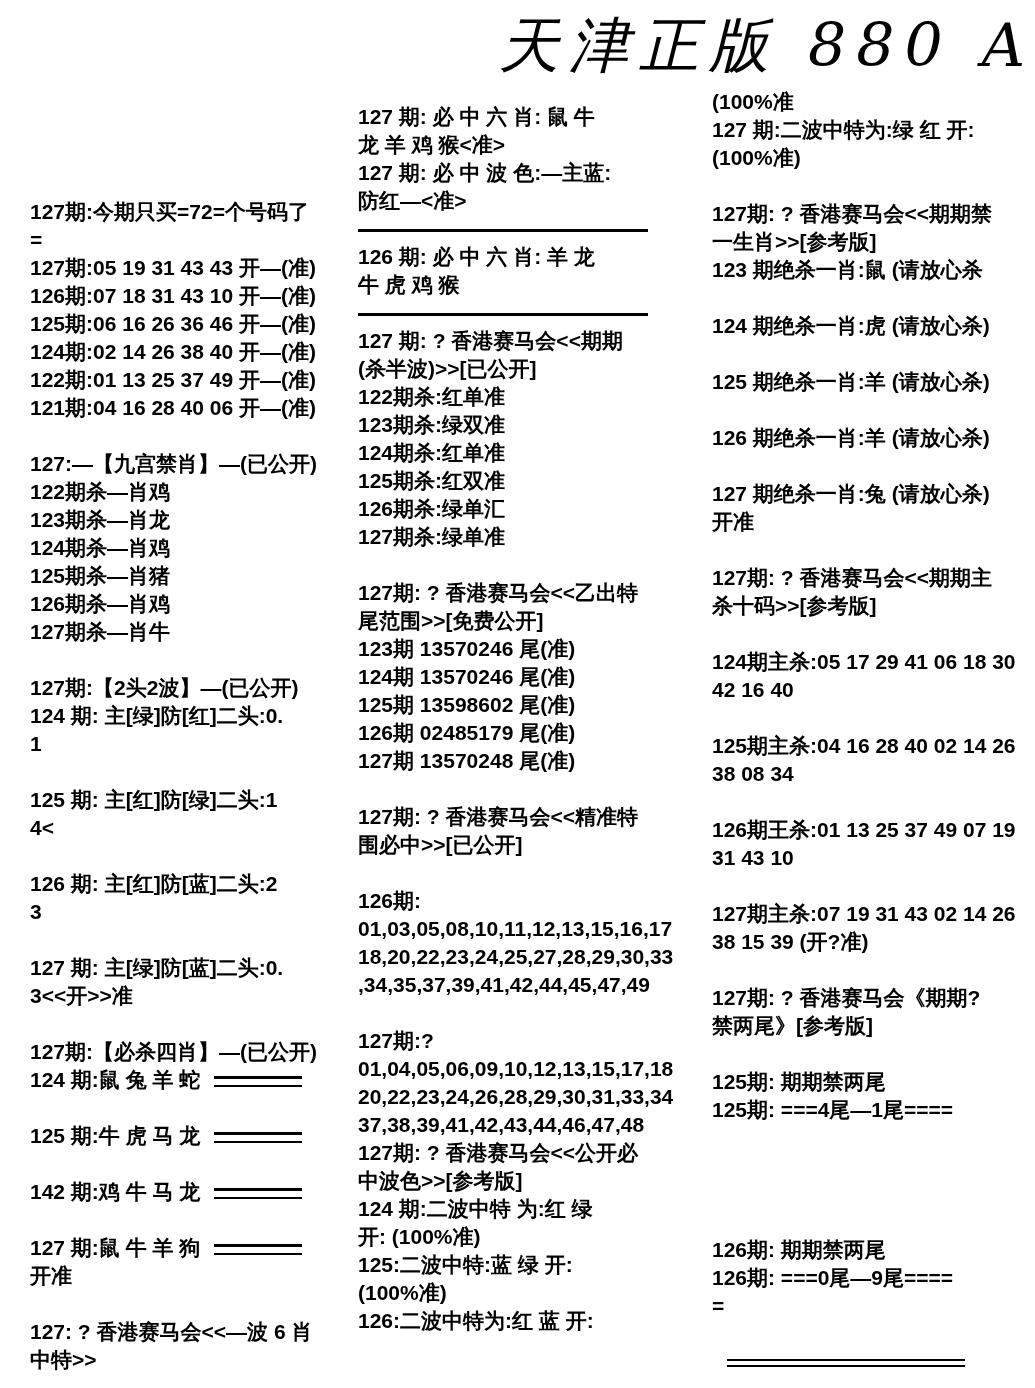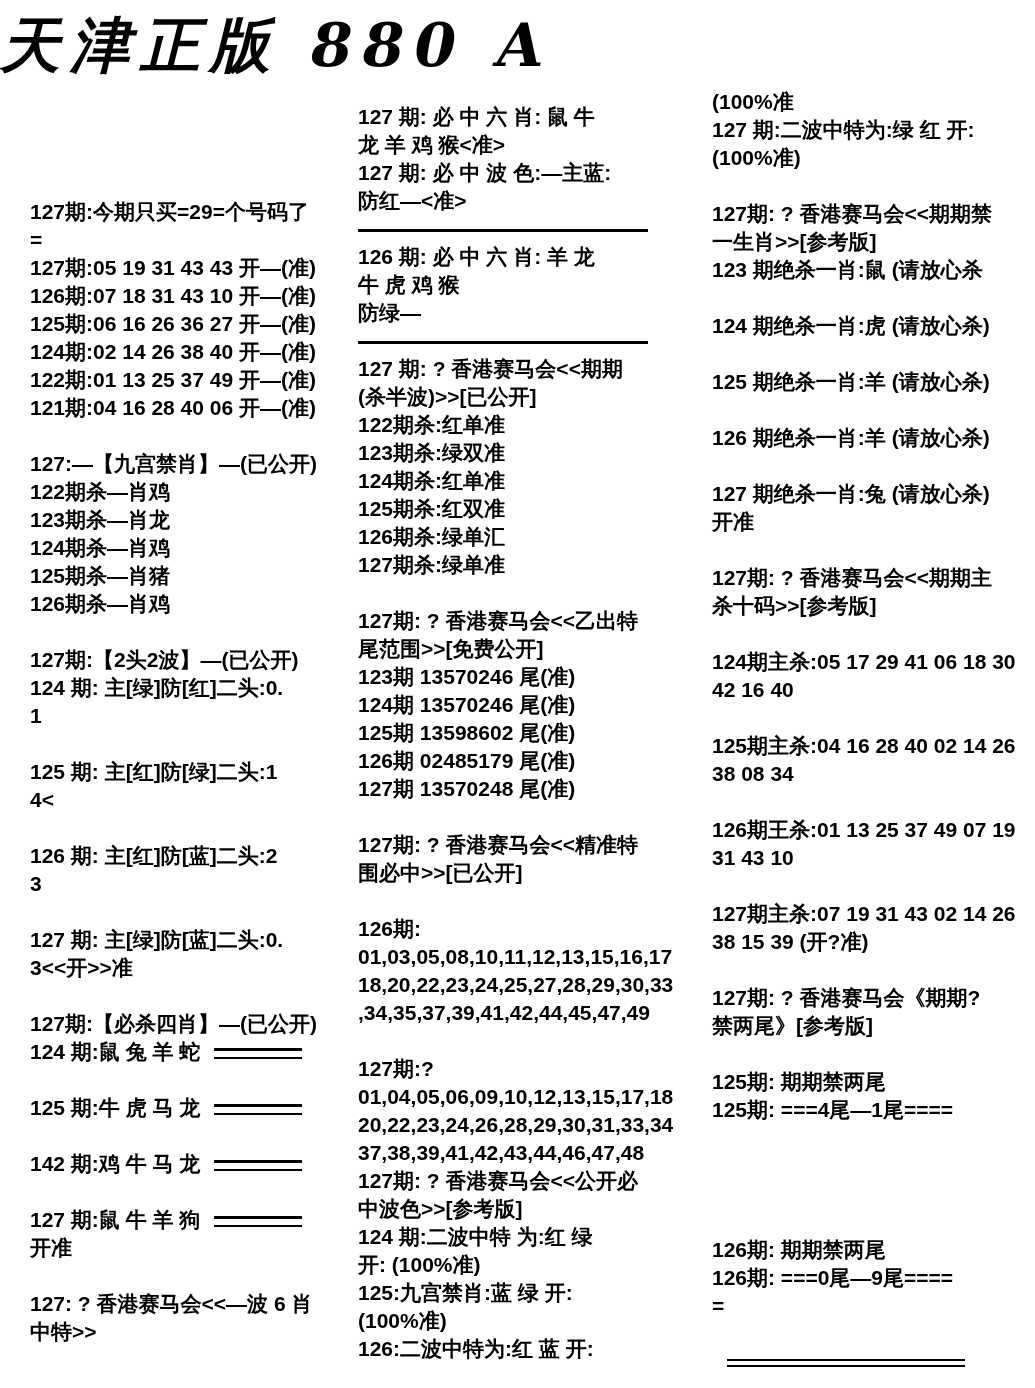--- a/index.html
+++ b/index.html
@@ -1,52 +1,53 @@
 <!DOCTYPE html>
 <html><head>
 <meta charset="utf-8">
 <style>
   html,body{margin:0;padding:0;background:#e9e9e9;}
   .page{position:relative;width:1035px;height:1388px;background:#ffffff;overflow:hidden;
         font-family:"Liberation Sans",sans-serif;font-weight:bold;color:#000;}
-  .title{position:absolute;top:6px;left:0;width:100%;text-align:left;
-         font-family:"DejaVu Serif",serif;font-style:italic;font-weight:bold;
+  .title{position:absolute;top:6px;left:0;width:100%;text-align:right;
+         font-family:"DejaVu Serif",serif;font-style:italic;font-weight:normal;
          font-size:60px;letter-spacing:10px;white-space:nowrap;}
   .col{position:absolute;overflow:visible;}
   .col-left{left:30px;top:198px;width:326px;}
   .col-middle{left:358px;top:103px;width:302px;}
   .col-right{left:688px;top:88px;width:344px;margin-left:24px;}
   .line{height:28px;line-height:28px;font-size:21px;white-space:nowrap;position:relative;}
   .line.hr::after{content:"";position:absolute;left:0;right:12px;top:14px;border-top:3px solid #000;}
   .line.hr2::after{content:"";position:absolute;left:15px;width:238px;top:11px;height:4px;
                    border-top:2px solid #000;border-bottom:2px solid #000;}
   .dline{display:inline-block;width:88px;height:6px;border-top:3px solid #000;
          border-bottom:2px solid #000;margin-left:14px;vertical-align:middle;}
 </style>
 </head>
 <body>
 
 <div class="page">
   <div class="title">天津正版 880 A</div>
   <div class="col col-left">
-      <div class="line"><span>127期:今期只买=29=个号码了</span></div>
+      <div class="line"><span>127期:今期只买=72=个号码了</span></div>
       <div class="line"><span>=</span></div>
       <div class="line"><span>127期:05 19 31 43 43 开—(准)</span></div>
       <div class="line"><span>126期:07 18 31 43 10 开—(准)</span></div>
-      <div class="line"><span>125期:06 16 26 36 27 开—(准)</span></div>
+      <div class="line"><span>125期:06 16 26 36 46 开—(准)</span></div>
       <div class="line"><span>124期:02 14 26 38 40 开—(准)</span></div>
       <div class="line"><span>122期:01 13 25 37 49 开—(准)</span></div>
       <div class="line"><span>121期:04 16 28 40 06 开—(准)</span></div>
       <div class="line"></div>
       <div class="line"><span>127:—【九宫禁肖】—(已公开)</span></div>
       <div class="line"><span>122期杀—肖鸡</span></div>
       <div class="line"><span>123期杀—肖龙</span></div>
       <div class="line"><span>124期杀—肖鸡</span></div>
       <div class="line"><span>125期杀—肖猪</span></div>
       <div class="line"><span>126期杀—肖鸡</span></div>
+      <div class="line"><span>127期杀—肖牛</span></div>
       <div class="line"></div>
       <div class="line"><span>127期:【2头2波】—(已公开)</span></div>
       <div class="line"><span>124 期: 主[绿]防[红]二头:0.</span></div>
       <div class="line"><span>1</span></div>
       <div class="line"></div>
       <div class="line"><span>125 期:  主[红]防[绿]二头:1</span></div>
       <div class="line"><span>4&lt;</span></div>
       <div class="line"></div>
       <div class="line"><span>126 期:  主[红]防[蓝]二头:2</span></div>
       <div class="line"><span>3</span></div>
@@ -68,21 +69,20 @@
       <div class="line"><span>中特&gt;&gt;</span></div>
     </div>
   <div class="col col-middle">
       <div class="line"><span>127 期: 必 中 六 肖: 鼠 牛</span></div>
       <div class="line"><span>龙 羊 鸡 猴&lt;准&gt;</span></div>
       <div class="line"><span>127 期: 必 中 波 色:—主蓝:</span></div>
       <div class="line"><span>防红—&lt;准&gt;</span></div>
       <div class="line hr"></div>
       <div class="line"><span>126 期: 必 中 六 肖: 羊 龙</span></div>
       <div class="line"><span>牛 虎 鸡 猴</span></div>
-      <div class="line"><span>防绿—</span></div>
       <div class="line hr"></div>
       <div class="line"><span>127 期: ? 香港赛马会&lt;&lt;期期</span></div>
       <div class="line"><span>(杀半波)&gt;&gt;[已公开]</span></div>
       <div class="line"><span>122期杀:红单准</span></div>
       <div class="line"><span>123期杀:绿双准</span></div>
       <div class="line"><span>124期杀:红单准</span></div>
       <div class="line"><span>125期杀:红双准</span></div>
       <div class="line"><span>126期杀:绿单汇</span></div>
       <div class="line"><span>127期杀:绿单准</span></div>
       <div class="line"></div>
@@ -103,21 +103,21 @@
       <div class="line"><span>,34,35,37,39,41,42,44,45,47,49</span></div>
       <div class="line"></div>
       <div class="line"><span>127期:?</span></div>
       <div class="line"><span>01,04,05,06,09,10,12,13,15,17,18</span></div>
       <div class="line"><span>20,22,23,24,26,28,29,30,31,33,34</span></div>
       <div class="line"><span>37,38,39,41,42,43,44,46,47,48</span></div>
       <div class="line"><span>127期: ? 香港赛马会&lt;&lt;公开必</span></div>
       <div class="line"><span>中波色&gt;&gt;[参考版]</span></div>
       <div class="line"><span>124 期:二波中特 为:红   绿</span></div>
       <div class="line"><span>开: (100%准)</span></div>
-      <div class="line"><span>125:九宫禁肖:蓝 绿   开:</span></div>
+      <div class="line"><span>125:二波中特:蓝 绿   开:</span></div>
       <div class="line"><span>(100%准)</span></div>
       <div class="line"><span>126:二波中特为:红 蓝   开:</span></div>
     </div>
   <div class="col col-right">
       <div class="line"><span>(100%准</span></div>
       <div class="line"><span>127 期:二波中特为:绿 红   开:</span></div>
       <div class="line"><span>(100%准)</span></div>
       <div class="line"></div>
       <div class="line"><span>127期: ? 香港赛马会&lt;&lt;期期禁</span></div>
       <div class="line"><span>一生肖&gt;&gt;[参考版]</span></div>

